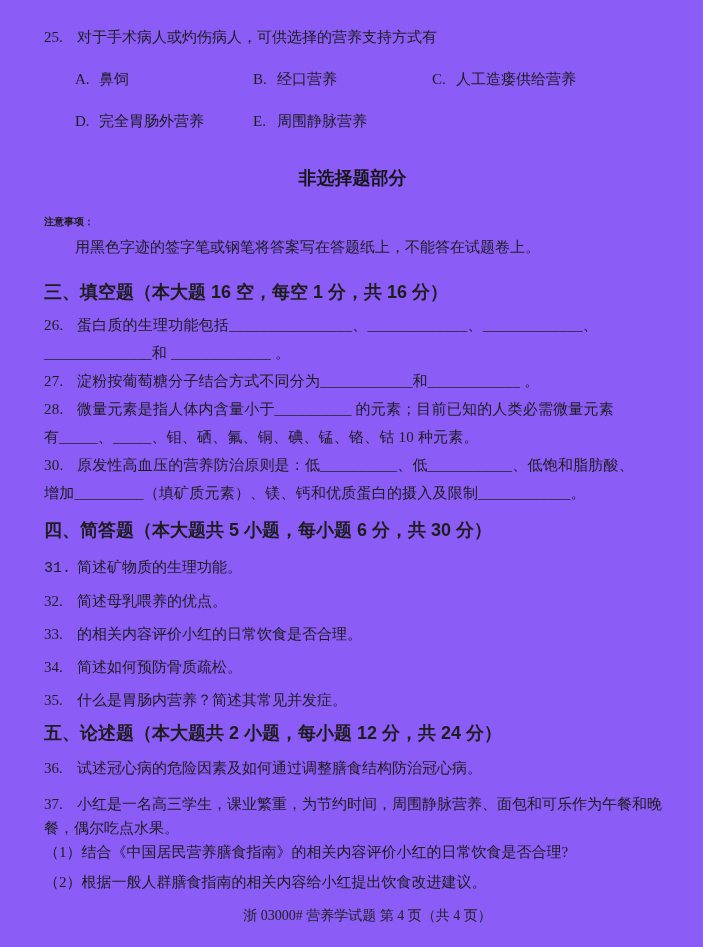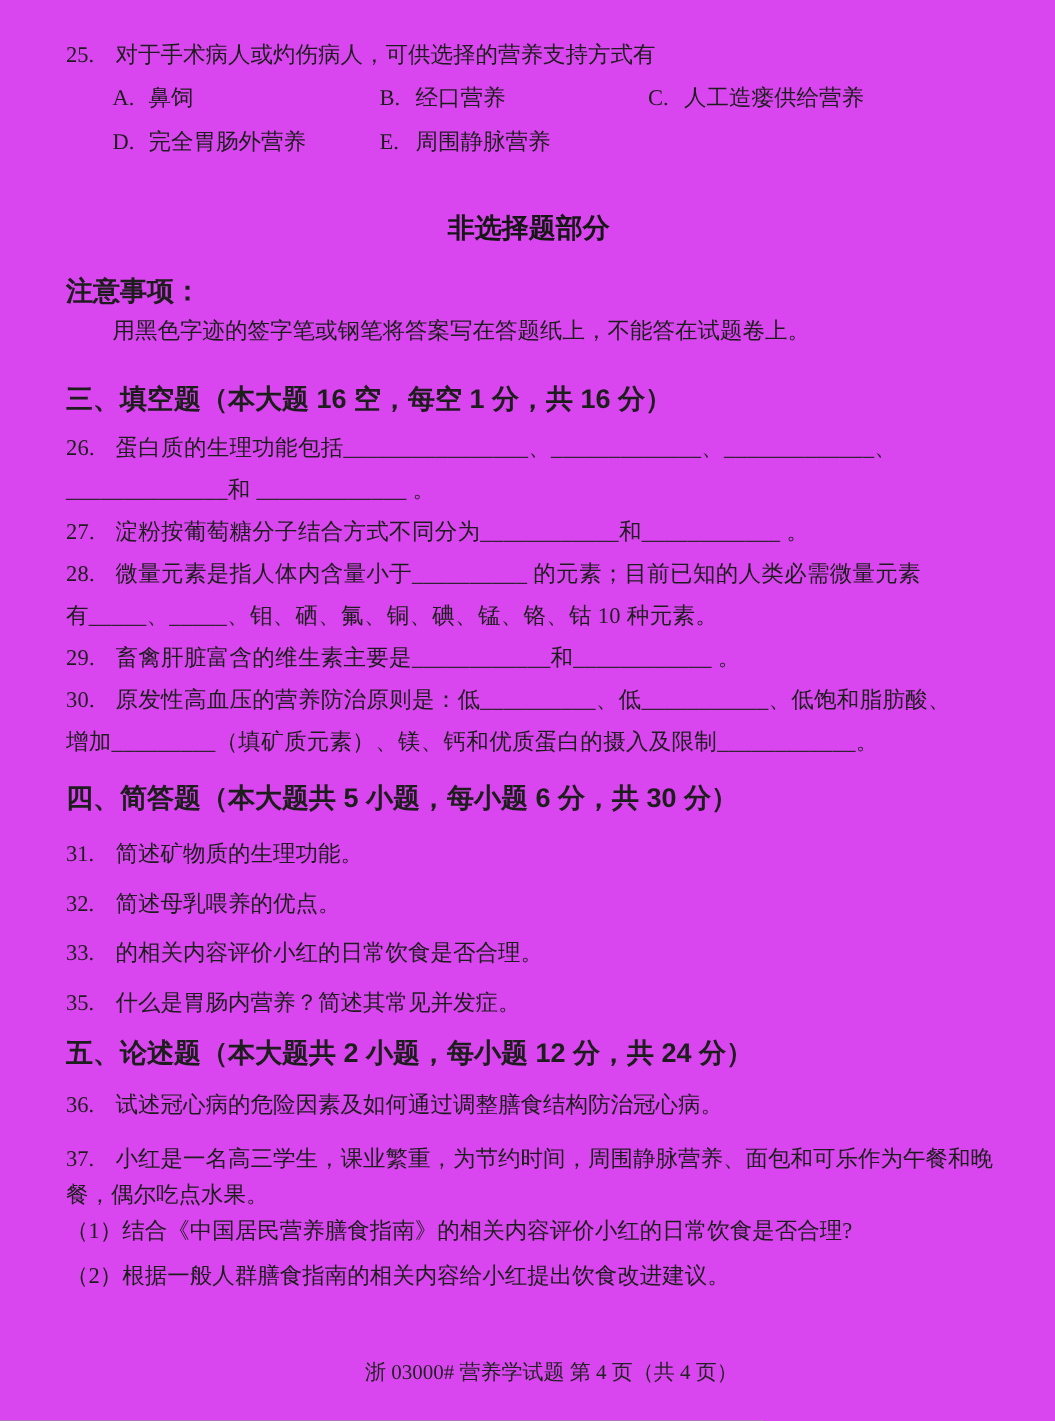--- a/index.html
+++ b/index.html
@@ -1,58 +1,58 @@
 <!DOCTYPE html>
 <html><head>
 <meta charset="utf-8">
 <style>
   html,body{margin:0;padding:0;background:#9a9a9a;}
   .page{
-    width:703px;height:947px;margin:0 auto;background:#d946ef;
+    width:703px;height:947px;margin:0 auto;background:#8b5cf6;
     position:relative;overflow:hidden;
     font-family:"Liberation Serif","DejaVu Serif",serif;
     font-size:15px;color:#1d1d1d;
   }
   .content{padding:26px 42px 0 44px;}
   .line{white-space:nowrap;}
   .q-num{display:inline-block;width:33px;}
   
   .q25-line{line-height:22px;}
-  .opt-row{line-height:22px;margin-top:7px;padding-left:31px;white-space:nowrap;}
+  .opt-row{line-height:22px;margin-top:20px;padding-left:31px;white-space:nowrap;}
   .opt{display:inline-block;}
   .opt-w1{width:178px;}
   .opt-w2{width:179px;}
   .opt-label{display:inline-block;width:24px;}
   
   .part-title{
     margin:33px 0 0 0;text-align:center;
     font-family:"Liberation Sans","DejaVu Sans",sans-serif;
     font-size:18px;font-weight:bold;line-height:26px;color:#161616;
   }
   
   .notice{margin-top:20px;}
   .notice-title{
-    font-family:Liberation Mono, monospace;
-    font-weight:bold;line-height:22px;font-size:18px;
+    font-family:Liberation Sans, sans-serif;
+    font-weight:bold;line-height:22px;font-size:10px;
   }
   .notice-body{line-height:24px;text-indent:31px;margin-top:2px;}
   
   .sec-heading{
     font-family:"Liberation Sans","DejaVu Sans",sans-serif;
     font-weight:bold;font-size:18px;line-height:22px;white-space:nowrap;
   }
   .sec3-heading{margin-top:22px;}
   .sec4-heading{margin-top:12px;}
   .sec5-heading{margin-top:12px;}
   
   .fill-block{margin-top:8px;}
   .fill-line{line-height:28px;white-space:nowrap;letter-spacing:0.2px;}
   
   .sa-q{margin-top:14px;line-height:19px;white-space:nowrap;}
-  .sa-q-first{margin-top:18px;}
+  .sa-q-first{margin-top:18px;font-family:Liberation Mono, monospace;}
   
   .essay-q{margin-top:12px;}
   .essay-line{line-height:24px;white-space:nowrap;}
   .sub-q{line-height:24px;white-space:nowrap;}
   .sub-q2{margin-top:6px;}
   
   .footer{
     position:absolute;left:16px;top:906px;width:100%;
     text-align:center;font-size:14px;color:#222;line-height:20px;
   }
@@ -97,43 +97,41 @@
       </div>
     </div>
 
     <div>
       <div class="fill-line">
         <span class="q-num">28.</span><span>微量元素是指人体内含量小于__________ 的元素；目前已知的人类必需微量元素</span>
       </div>
       <div class="fill-line">有_____、_____、钼、硒、氟、铜、碘、锰、铬、钴 10 种元素。</div>
     </div>
 
-    <div>
-      <div class="fill-line">
-        <span class="q-num">29.</span><span>畜禽肝脏富含的维生素主要是____________和____________ 。</span>
-      </div>
-    </div>
 
     <div>
       <div class="fill-line">
         <span class="q-num">30.</span><span>原发性高血压的营养防治原则是：低__________、低___________、低饱和脂肪酸、</span>
       </div>
       <div class="fill-line">增加_________（填矿质元素）、镁、钙和优质蛋白的摄入及限制____________。</div>
     </div>
 
     <div class="sec-heading sec4-heading">四、简答题（本大题共 5 小题，每小题 6 分，共 30 分）</div>
 
     <div class="sa-q sa-q-first">
       <span class="q-num">31.</span><span>简述矿物质的生理功能。</span>
     </div>
     <div class="sa-q">
       <span class="q-num">32.</span><span>简述母乳喂养的优点。</span>
     </div>
     <div class="sa-q">
       <span class="q-num">33.</span><span>的相关内容评价小红的日常饮食是否合理。</span>
+    </div>
+    <div class="sa-q">
+      <span class="q-num">34.</span><span>简述如何预防骨质疏松。</span>
     </div>
     <div class="sa-q">
       <span class="q-num">35.</span><span>什么是胃肠内营养？简述其常见并发症。</span>
     </div>
 
     <div class="sec-heading sec5-heading">五、论述题（本大题共 2 小题，每小题 12 分，共 24 分）</div>
 
     <div class="essay-q">
       <div class="essay-line">
         <span class="q-num">36.</span><span>试述冠心病的危险因素及如何通过调整膳食结构防治冠心病。</span>

